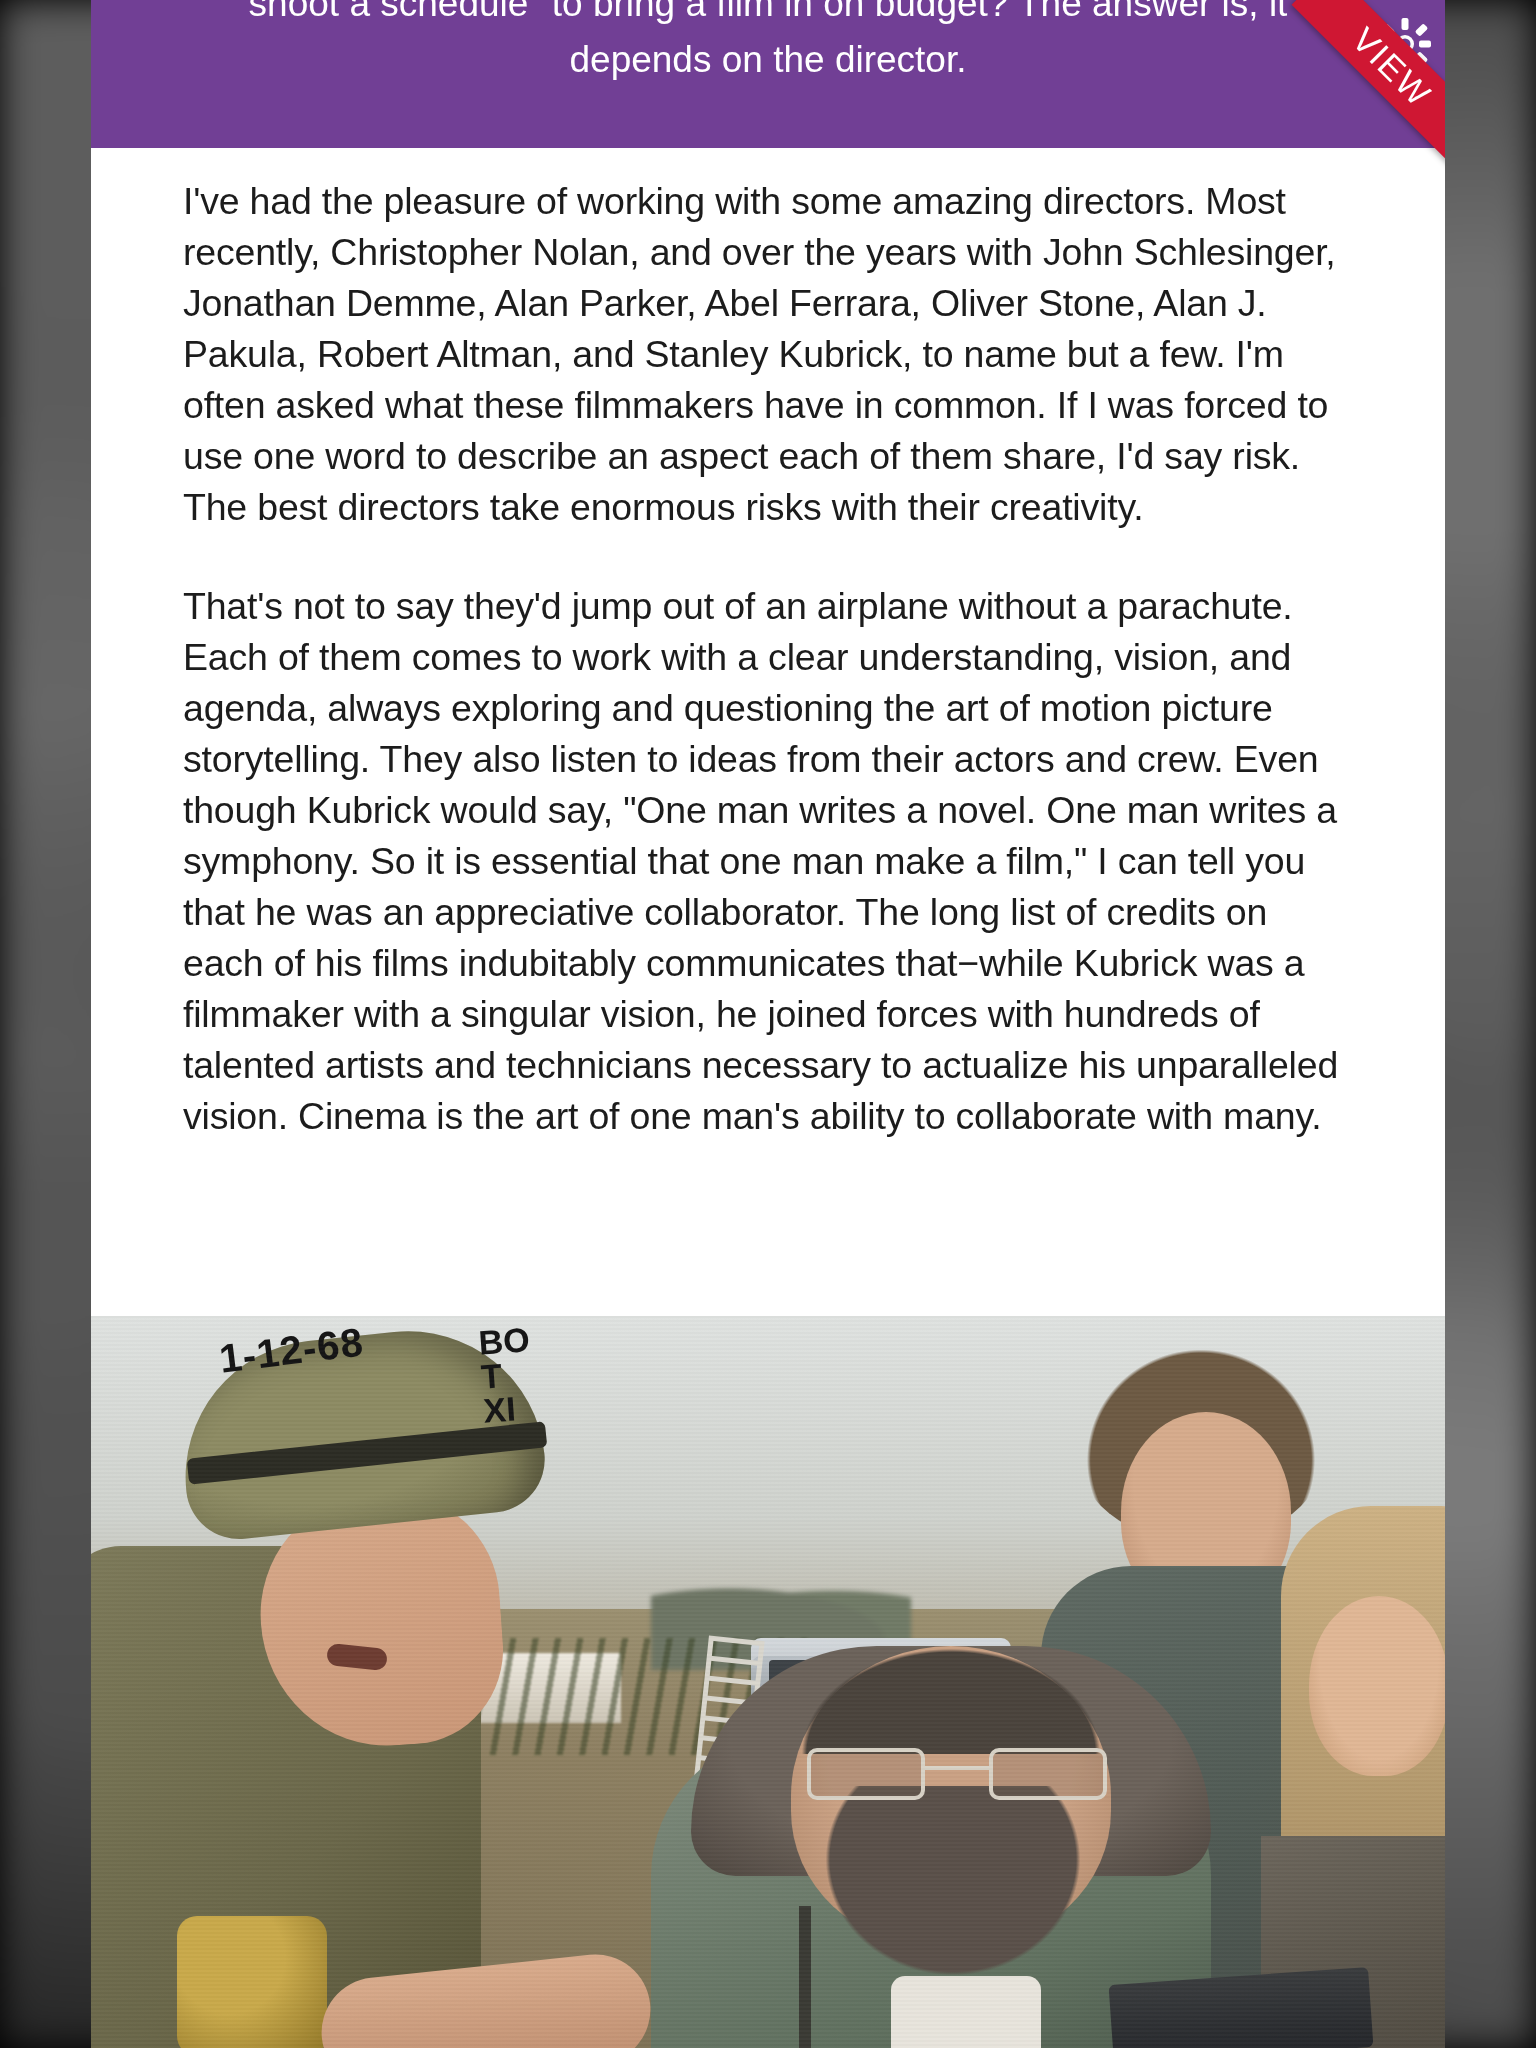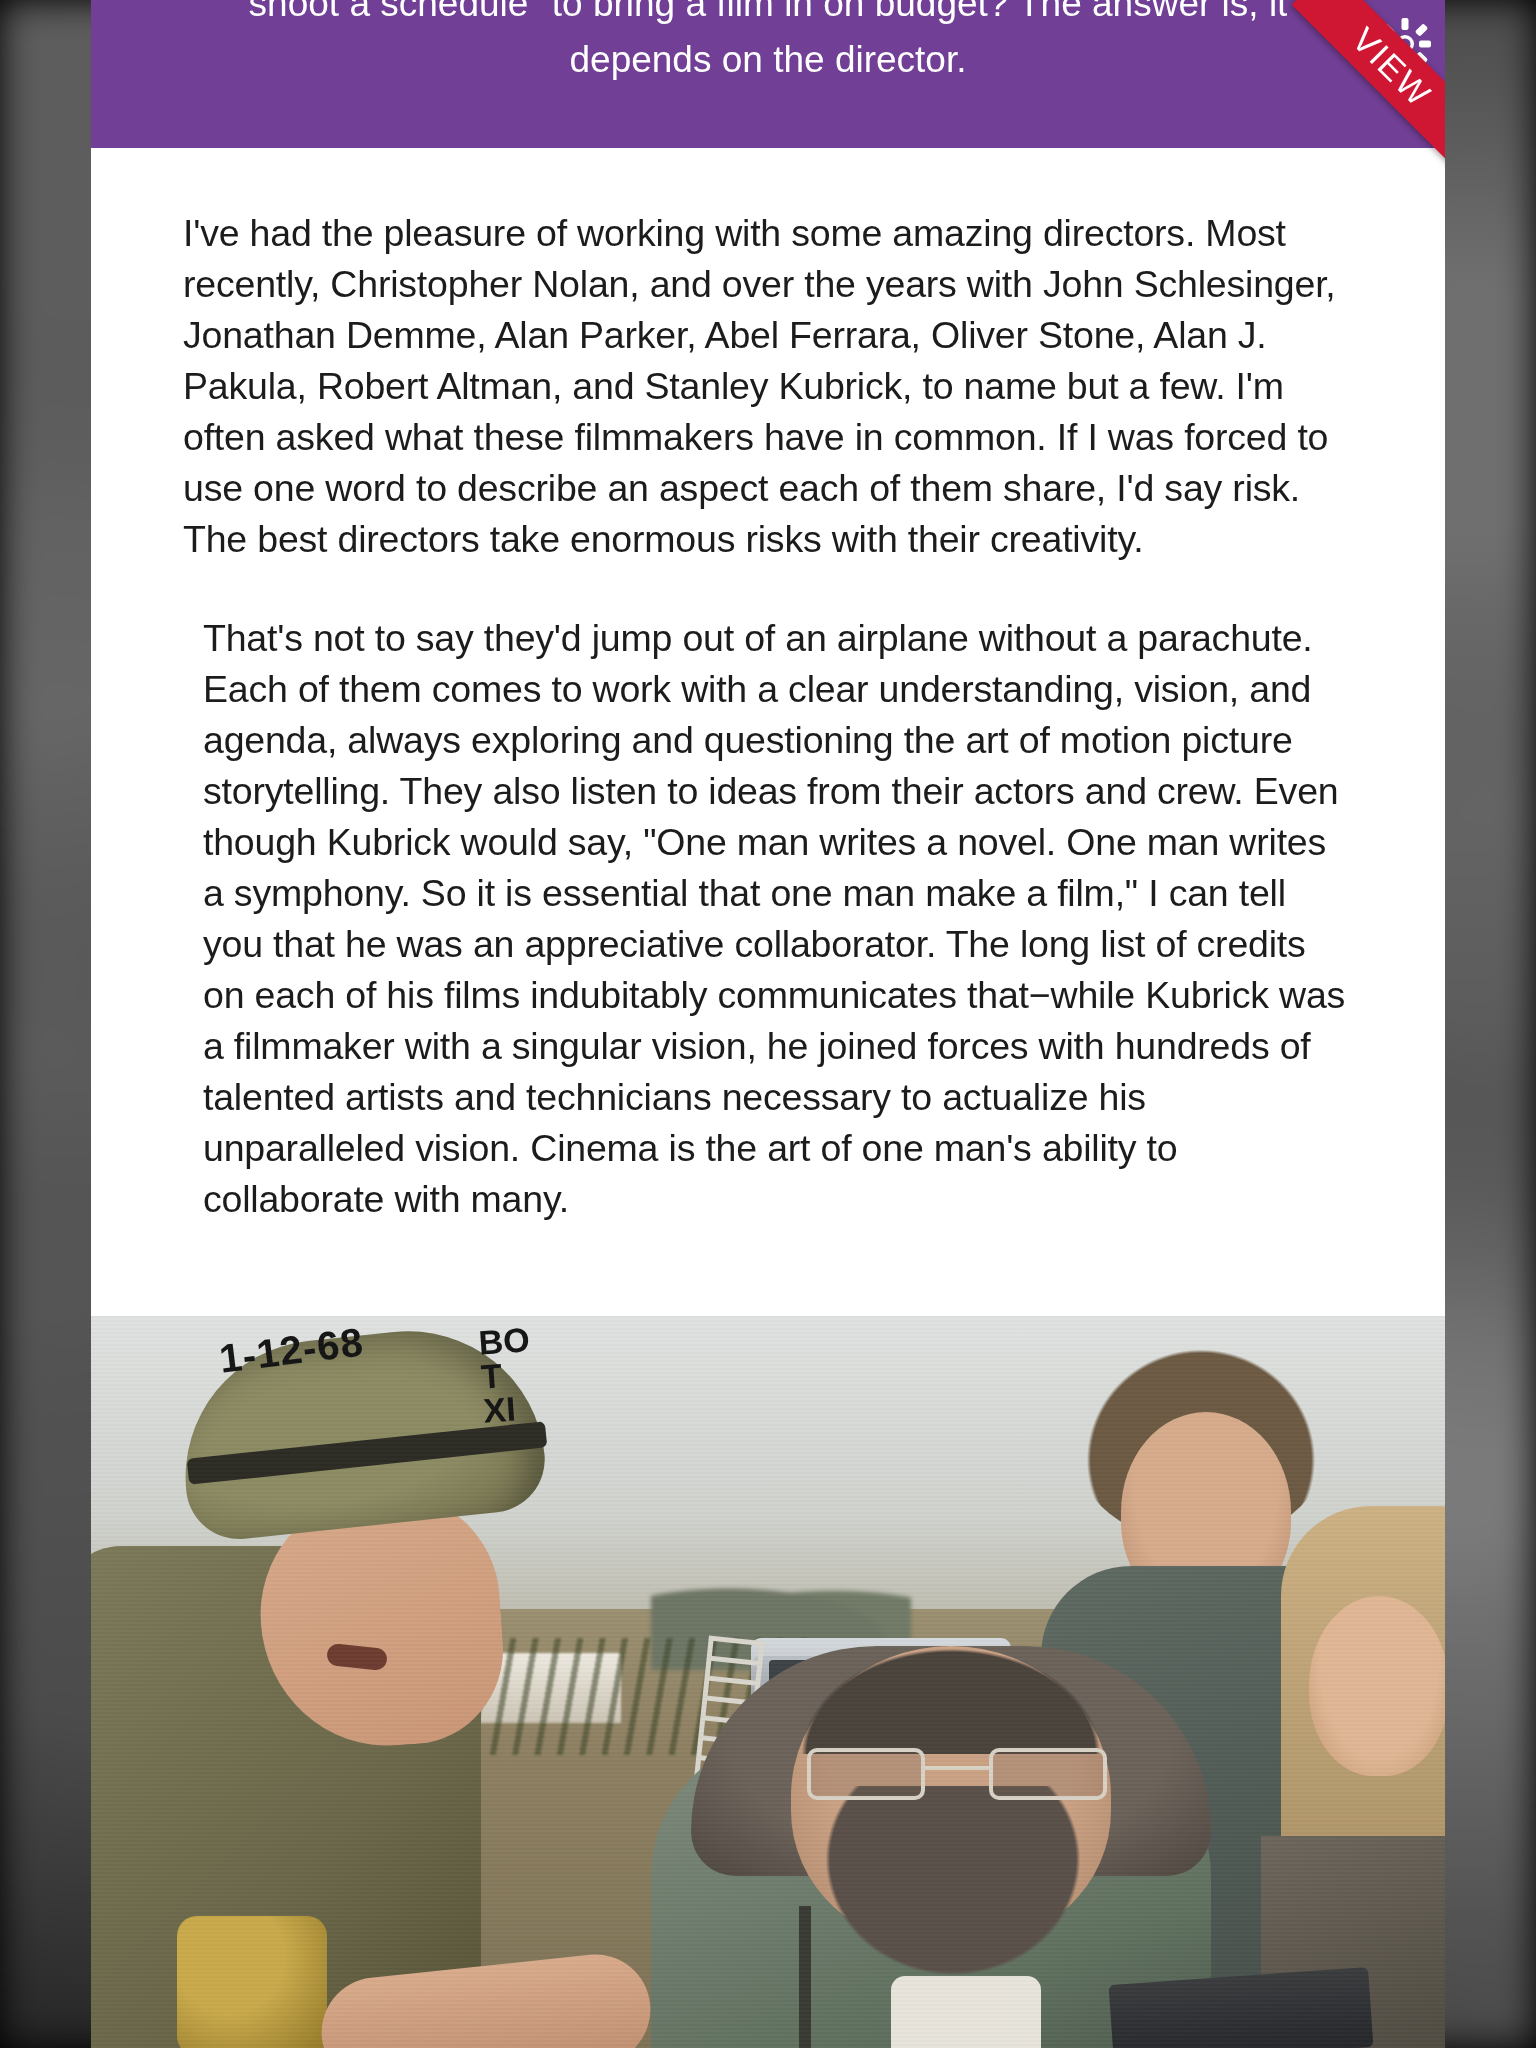--- a/index.html
+++ b/index.html
@@ -93,31 +93,31 @@
     letter-spacing: 2px;
     display: flex;
     align-items: center;
     justify-content: center;
     box-shadow: 0 2px 6px rgba(0,0,0,0.35);
     overflow: hidden;
   }
   .ribbon span { display: block; }
 
   .body {
-    padding: 60px 92px 0 92px;
+    padding: 28px 92px 0 92px;
     box-sizing: border-box;
   }
   .para {
     font-size: 37.5px;
     line-height: 51px;
     color: #1c1c1c;
     margin: 0 0 48px 0;
     letter-spacing: -0.2px;
   }
-  .para:last-child { margin-bottom: 0; margin-left: 20px; }
+  .para:last-child { margin-bottom: 0; }
 
   
   .photo {
     position: absolute;
     left: 0;
     top: 1316px;
     width: 1354px;
     height: 732px;
     overflow: hidden;
     background: #8a8374;

